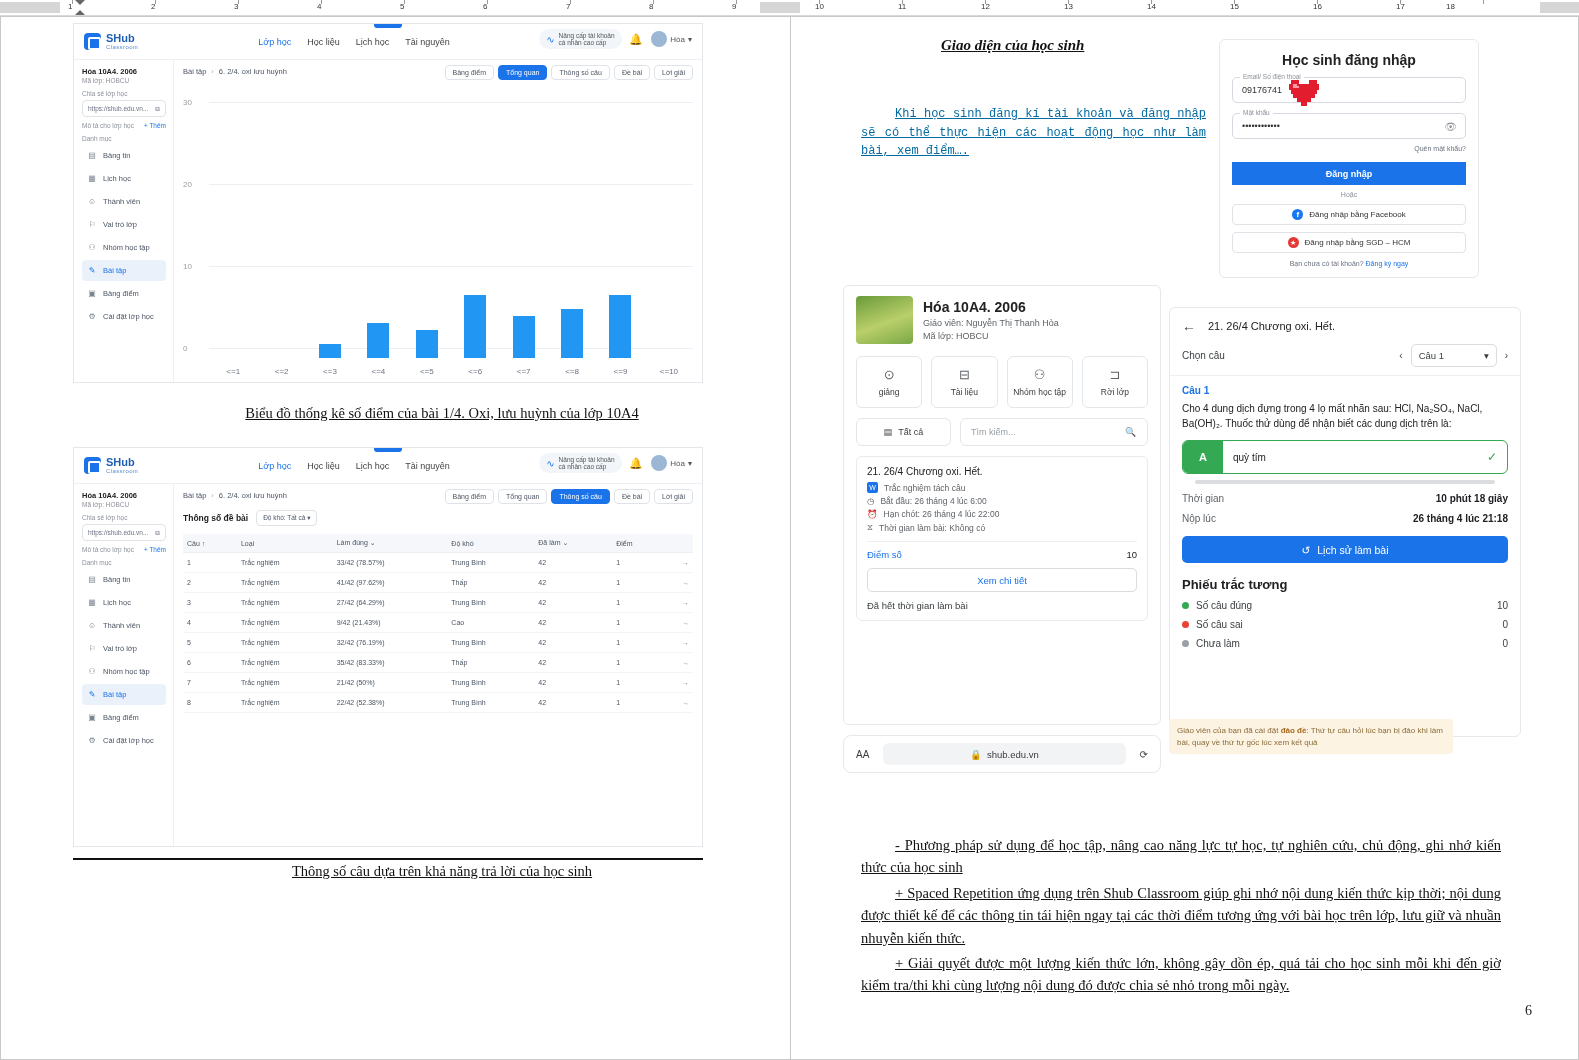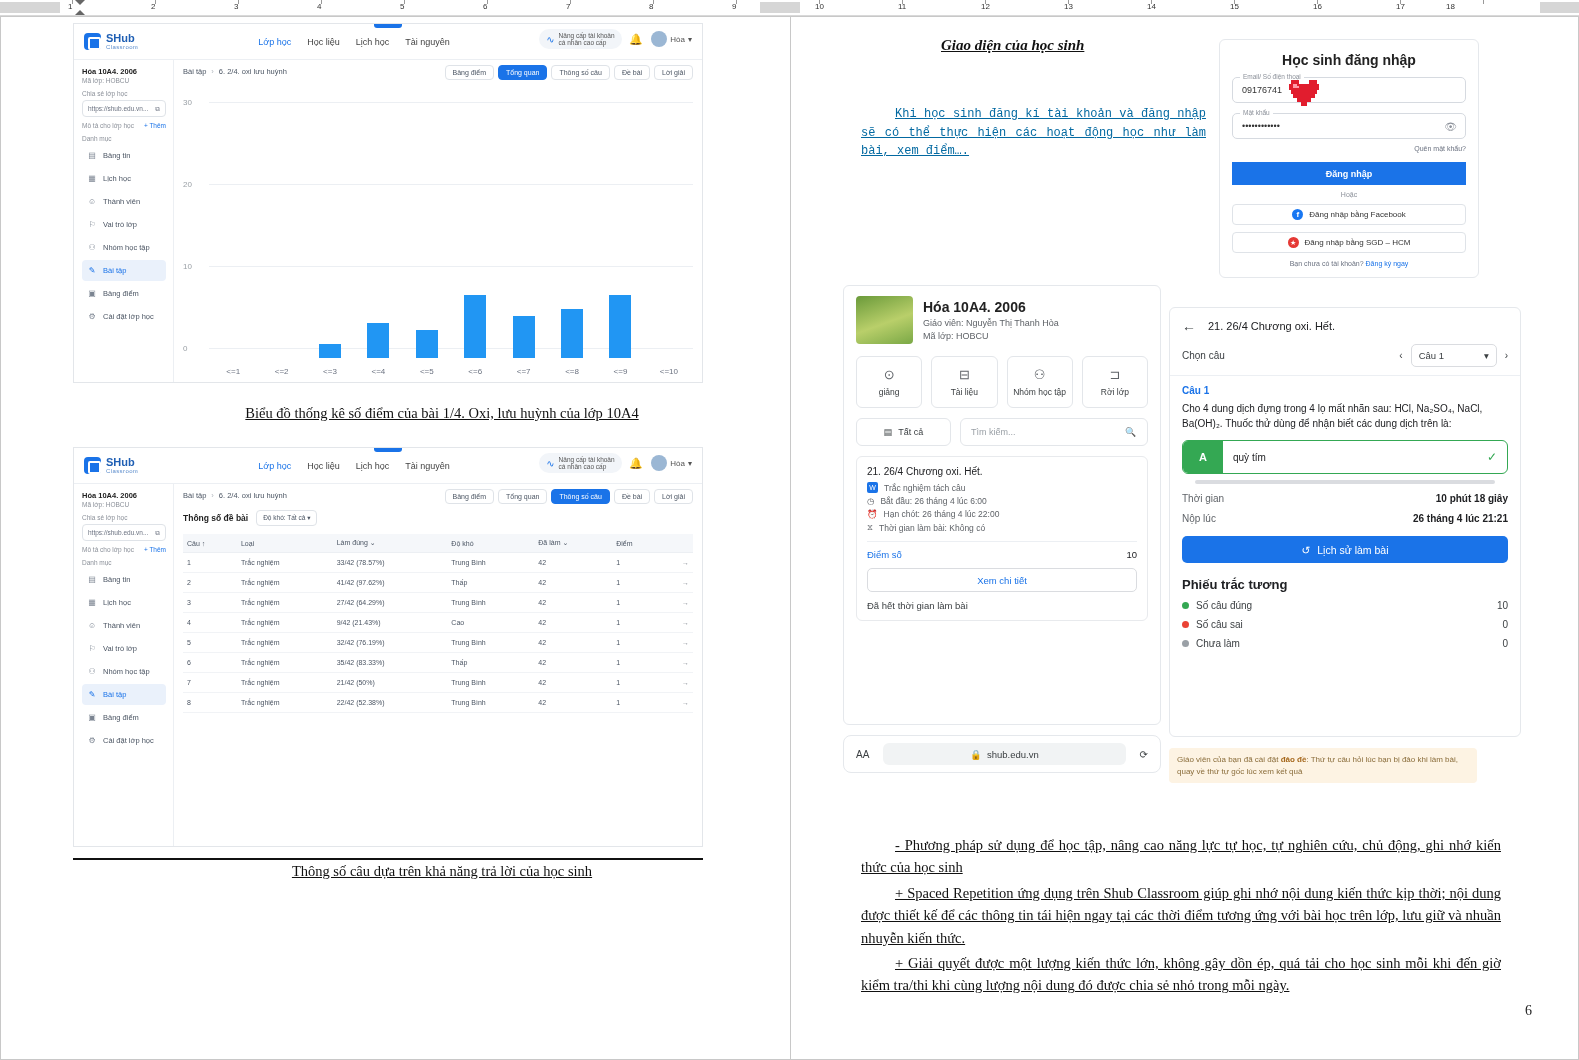--- a/index.html
+++ b/index.html
@@ -807,21 +807,21 @@
         <span class="ans-txt">quỳ tím</span>
         <span class="ans-check">✓</span>
       </div>
       <div class="scroll-thumb" style="position:relative;height:4px;width:92%;margin:6px auto 0;"></div>
       <div class="kv">
         <span class="k">Thời gian</span>
         <span class="v">10 phút 18 giây</span>
       </div>
       <div class="kv">
         <span class="k">Nộp lúc</span>
-        <span class="v">26 tháng 4 lúc 21:21</span>
+        <span class="v">26 tháng 4 lúc 21:18</span>
       </div>
       <div class="hist-btn">
         <span>↺</span>
         <span>Lịch sử làm bài</span>
       </div>
       <div class="sheet-title">Phiếu trắc tương</div>
       <div class="sheet-row">
         <span><span class="dot" style="background:#34a853"></span><span>Số câu đúng</span></span>
         <span>10</span>
       </div>
@@ -829,21 +829,21 @@
         <span><span class="dot" style="background:#ea4335"></span><span>Số câu sai</span></span>
         <span>0</span>
       </div>
       <div class="sheet-row">
         <span><span class="dot" style="background:#9aa0a6"></span><span>Chưa làm</span></span>
         <span>0</span>
       </div>
     </div>
   </div>
 
-  <div class="note" style="left:378px; top:702px; width:308px;margin-top:29px;">
+  <div class="note" style="left:378px; top:702px; width:284px;">
     <span>Giáo viên của bạn đã cài đặt </span><b>đảo đề</b><span>: Thứ tự câu hỏi lúc bạn bị đảo khi làm bài, quay về thứ tự gốc lúc xem kết quả</span>
   </div>
 
   <div class="body-text ul" style="left:70px; top:817px; width:640px; text-indent:34px;">- Phương pháp sử dụng để học tập, nâng cao năng lực tự học, tự nghiên cứu, chủ động, ghi nhớ kiến thức của học sinh</div>
   <div class="body-text ul" style="left:70px; top:935px; width:640px; text-indent:34px;">+ Giải quyết được một lượng kiến thức lớn, không gây dồn ép, quá tải cho học sinh mỗi khi đến giờ kiểm tra/thi khi cùng lượng nội dung đó được chia sẻ nhỏ trong mỗi ngày.</div>
   <div class="body-text ul" style="left:70px; top:865px; width:640px; text-indent:34px;">+ Spaced Repetition ứng dụng trên Shub Classroom giúp ghi nhớ nội dung kiến thức kịp thời; nội dung được thiết kế để các thông tin tái hiện ngay tại các thời điểm tương ứng với bài học trên lớp, lưu giữ và nhuần nhuyễn kiến thức.</div>
 
   <div class="pagenum" style="right:46px;">6</div>
 </div>
 

